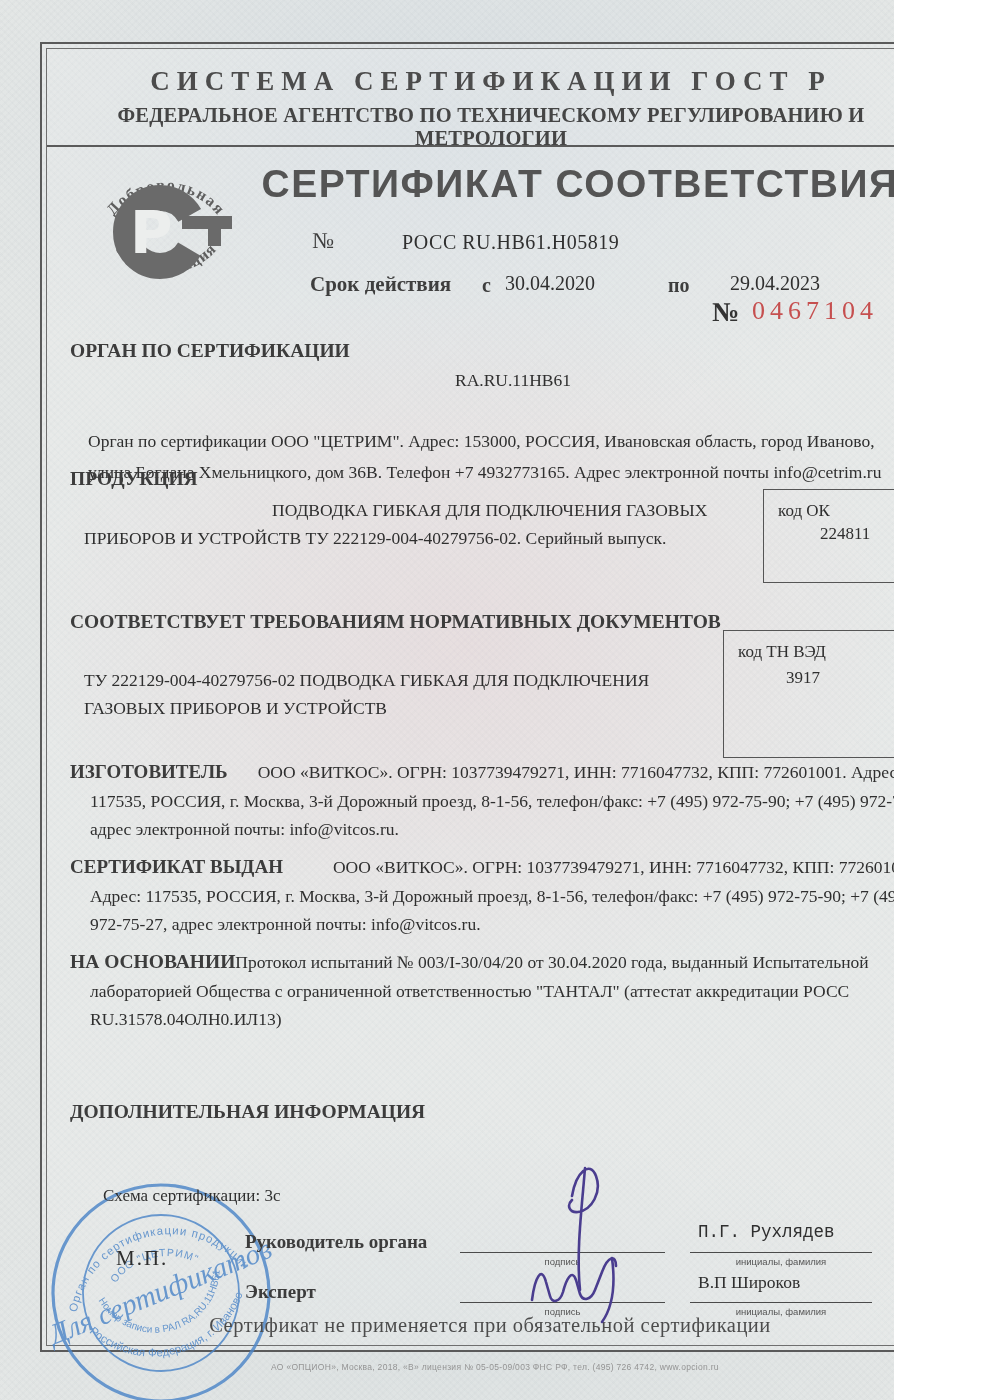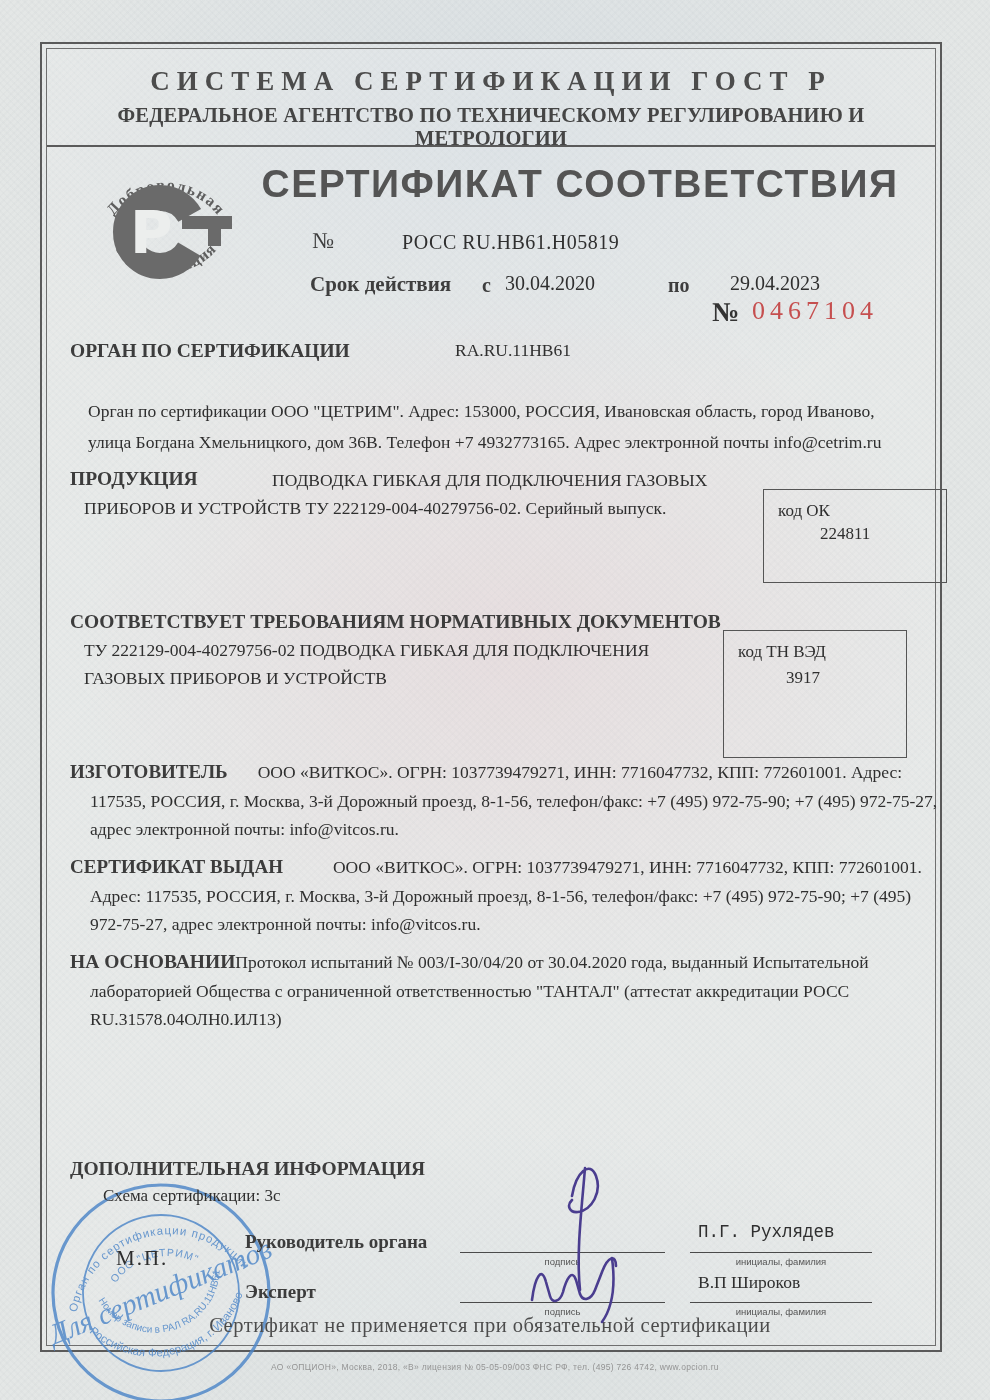--- a/index.html
+++ b/index.html
@@ -1,18 +1,18 @@
 <!DOCTYPE html>
 <html><head>
 <meta charset="utf-8">
 <style>
   html,body{margin:0;padding:0;}
   .page{
     position:relative;
-    width:990px;height:1400px;
+    width:894px;height:1400px;
     font-family:"Liberation Serif",serif;
     color:#2f2f2f;
     background-color:#e4e7e6;
     background-image:
       radial-gradient(ellipse 620px 520px at 52% 46%, rgba(224,158,170,0.20), rgba(224,158,170,0) 70%),
       radial-gradient(ellipse 720px 420px at 50% 10%, rgba(165,188,214,0.18), rgba(165,188,214,0) 70%),
       radial-gradient(ellipse 700px 300px at 50% 95%, rgba(170,190,200,0.12), rgba(170,190,200,0) 70%),
       repeating-linear-gradient(45deg, rgba(120,130,140,0.03) 0 2px, rgba(0,0,0,0) 2px 5px),
       repeating-linear-gradient(-45deg, rgba(120,130,140,0.03) 0 2px, rgba(0,0,0,0) 2px 5px);
     overflow:hidden;
@@ -28,21 +28,21 @@
   }
   .hdr1{margin-top:17px;font-weight:bold;font-size:27px;letter-spacing:7px;color:#4c4c4c;}
   .hdr2{margin-top:7px;font-weight:bold;font-size:20.5px;letter-spacing:0.2px;color:#454545;}
   .layer{position:absolute;inset:0;z-index:5;}
   .abs{position:absolute;}
   .title{
     left:250px;top:162px;width:660px;text-align:center;
     font-family:"Liberation Sans",sans-serif;font-weight:bold;
     font-size:39px;letter-spacing:1.5px;color:#545454;
   }
-  .serif17{font-size:17.5px;}
+  .serif17{font-size:17.5px;margin-top:30px;}
   .bold-label{font-weight:bold;color:#3c3c3c;}
   .no-label{left:312px;top:228px;font-size:23px;color:#3e3e3e;}
   .no-value{left:402px;top:231px;font-size:20px;letter-spacing:0.5px;}
   .validity-label{left:310px;top:272px;font-size:21px;font-weight:bold;color:#3e3e3e;}
   .v-c{left:482px;top:274px;font-size:20px;font-weight:bold;color:#3e3e3e;}
   .v-from{left:505px;top:272px;font-size:20px;}
   .v-po{left:668px;top:274px;font-size:20px;font-weight:bold;color:#3e3e3e;}
   .v-to{left:730px;top:272px;font-size:20px;}
   .serial-label{left:712px;top:297px;font-size:27px;font-weight:bold;color:#333;}
   .serial-value{
@@ -64,21 +64,21 @@
   .compliance-label{left:70px;top:611px;font-size:19.5px;}
   .compliance-line1{left:84px;top:640px;}
   .compliance-line2{left:84px;top:668px;}
   .para{line-height:28.5px;padding-left:20px;text-indent:-20px;margin:0;}
   .manufacturer{left:70px;top:758px;width:852px;}
   .issued{left:70px;top:853px;width:854px;}
   .basis{left:70px;top:948px;width:828px;}
   .m-gap{margin-right:30px;font-size:19px;}
   .i-gap{margin-right:50px;font-size:19px;}
   .b-gap{font-size:19.5px;}
-  .additional-label{left:70px;top:1158px;font-size:19.5px;}
+  .additional-label{left:70px;top:1101px;font-size:19.5px;}
   .scheme{left:103px;top:1186px;font-size:17px;}
   .sig-label{font-size:19px;font-weight:bold;color:#3c3c3c;}
   .head-label{left:245px;top:1231px;font-family:Liberation Serif, serif;}
   .expert-label{left:245px;top:1281px;}
   .sig-line{border-bottom:1.3px solid #4a4a4a;height:0;}
   .hl1{left:460px;top:1252px;width:205px;}
   .hl2{left:690px;top:1252px;width:182px;}
   .el1{left:460px;top:1302px;width:205px;}
   .el2{left:690px;top:1302px;width:182px;}
   .cap{font-family:"Liberation Sans",sans-serif;font-size:9.5px;color:#555;text-align:center;}

